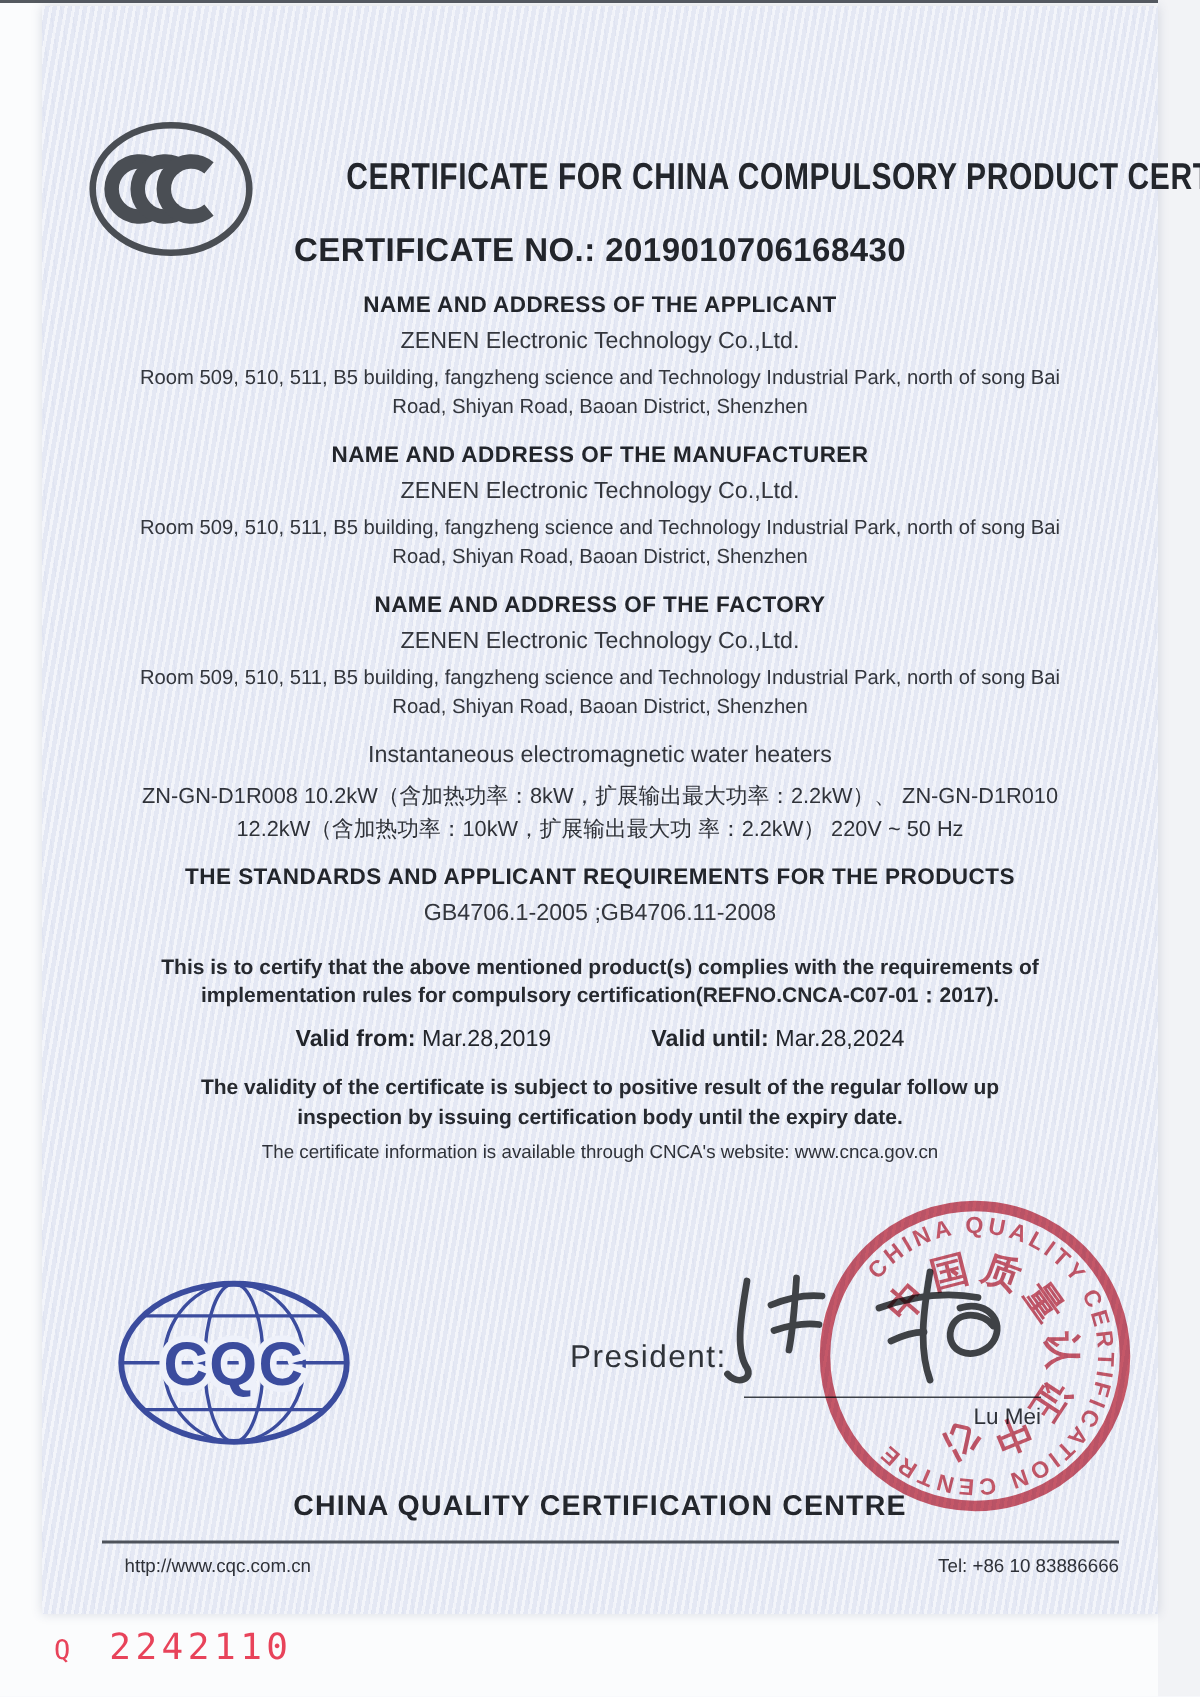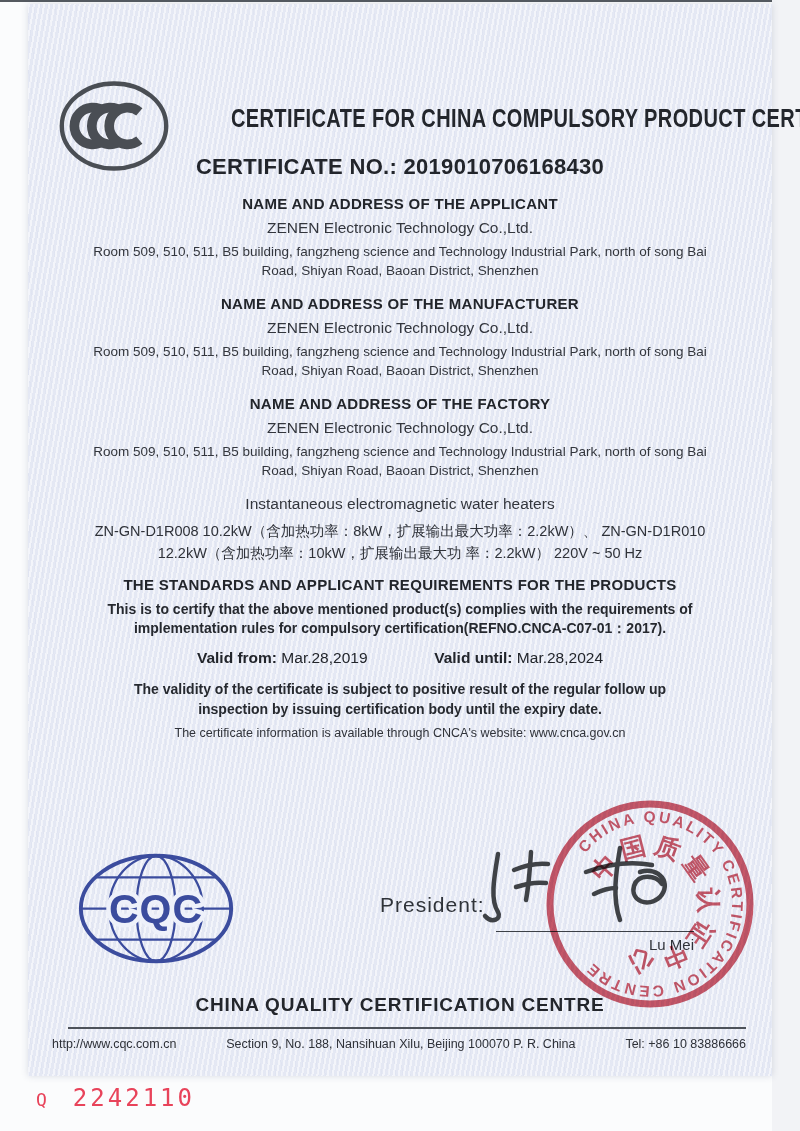--- a/index.html
+++ b/index.html
@@ -43,21 +43,21 @@
   .cnca{font-size:12.5px;color:#2f3239;}
   .cqc-logo{position:absolute;left:44px;top:844px;width:168px;height:122px;}
   .president{position:absolute;left:352px;top:889px;font-size:21px;color:#2f3339;letter-spacing:1px;}
   .sig-svg{position:absolute;left:440px;top:836px;width:238px;height:92px;z-index:4;}
   .sig-line{position:absolute;left:468px;top:927px;width:198px;border-top:1.5px solid #3c4047;}
   .sig-name{position:absolute;left:468px;top:932px;width:198px;text-align:right;font-size:15px;color:#2f3239;}
   .stamp{position:absolute;left:512px;top:790px;width:220px;height:220px;z-index:5;opacity:0.88;mix-blend-mode:multiply;}
   .footer-org{position:absolute;left:0;right:0;top:990px;text-align:center;
     font-size:19px;font-weight:700;letter-spacing:0.8px;color:#23262c;}
   .footer-rule{position:absolute;left:40px;right:26px;top:1023px;border-top:2px solid #4d525a;}
-  .footer-row{position:absolute;left:24px;right:26px;top:1033px;display:flex;
+  .footer-row{position:absolute;left:55px;right:26px;top:1033px;display:flex;
     justify-content:space-between;align-items:baseline;font-size:12.5px;color:#2e3138;}
   .serial{position:absolute;left:36px;top:1084px;color:#e8435a;
     font-family:"DejaVu Sans Mono",monospace;z-index:6;}
   .serial .q{font-size:18px;letter-spacing:2px;}
   .serial .num{font-size:24px;letter-spacing:3px;margin-left:24px;}
 </style>
 </head>
 <body>
 
 <div class="top-edge"></div>
@@ -101,20 +101,21 @@
       <div class="addr">Room 509, 510, 511, B5 building, fangzheng science and Technology Industrial Park, north of song Bai Road, Shiyan Road, Baoan District, Shenzhen</div>
     </div>
 
     <div>
       <div class="prod-name">Instantaneous electromagnetic water heaters</div>
       <div class="prod-spec">ZN-GN-D1R008  10.2kW（含加热功率：8kW，扩展输出最大功率：2.2kW）、 ZN-GN-D1R010  12.2kW（含加热功率：10kW，扩展输出最大功  率：2.2kW）  220V ~ 50 Hz</div>
     </div>
 
     <div>
       <div class="sec-h">THE STANDARDS AND APPLICANT REQUIREMENTS FOR THE PRODUCTS</div>
+      <div class="std-val">GB4706.1-2005  ;GB4706.11-2008</div>
     </div>
 
     <div class="certify">This is to certify that the above mentioned product(s) complies with the requirements of implementation rules for compulsory certification(REFNO.CNCA-C07-01：2017).</div>
 
     <div class="valid-row">
       <span class="lbl">Valid from:</span>
       <span class="val">Mar.28,2019</span>
       <span class="valid-gap"></span>
       <span class="lbl">Valid until:</span>
       <span class="val">Mar.28,2024</span>
@@ -168,20 +169,19 @@
       <text font-family="Liberation Sans, sans-serif" font-size="25" font-weight="700" fill="#c94455" letter-spacing="5">
         <textPath href="#innerPath" startOffset="0">中国质量认证中心</textPath>
       </text>
     </g>
   </svg>
 
   <div class="footer-org">CHINA QUALITY CERTIFICATION CENTRE</div>
   <div class="footer-rule"></div>
   <div class="footer-row">
     <span>http://www.cqc.com.cn</span>
-    <span>Section 9,  No. 188, Nansihuan Xilu, Beijing  100070 P. R. China</span>
     <span>Tel: +86 10 83886666</span>
   </div>
 </div>
 
 <div class="serial">
   <span class="q">Q</span><span class="num">2242110</span>
 </div>
 
 </body></html>

